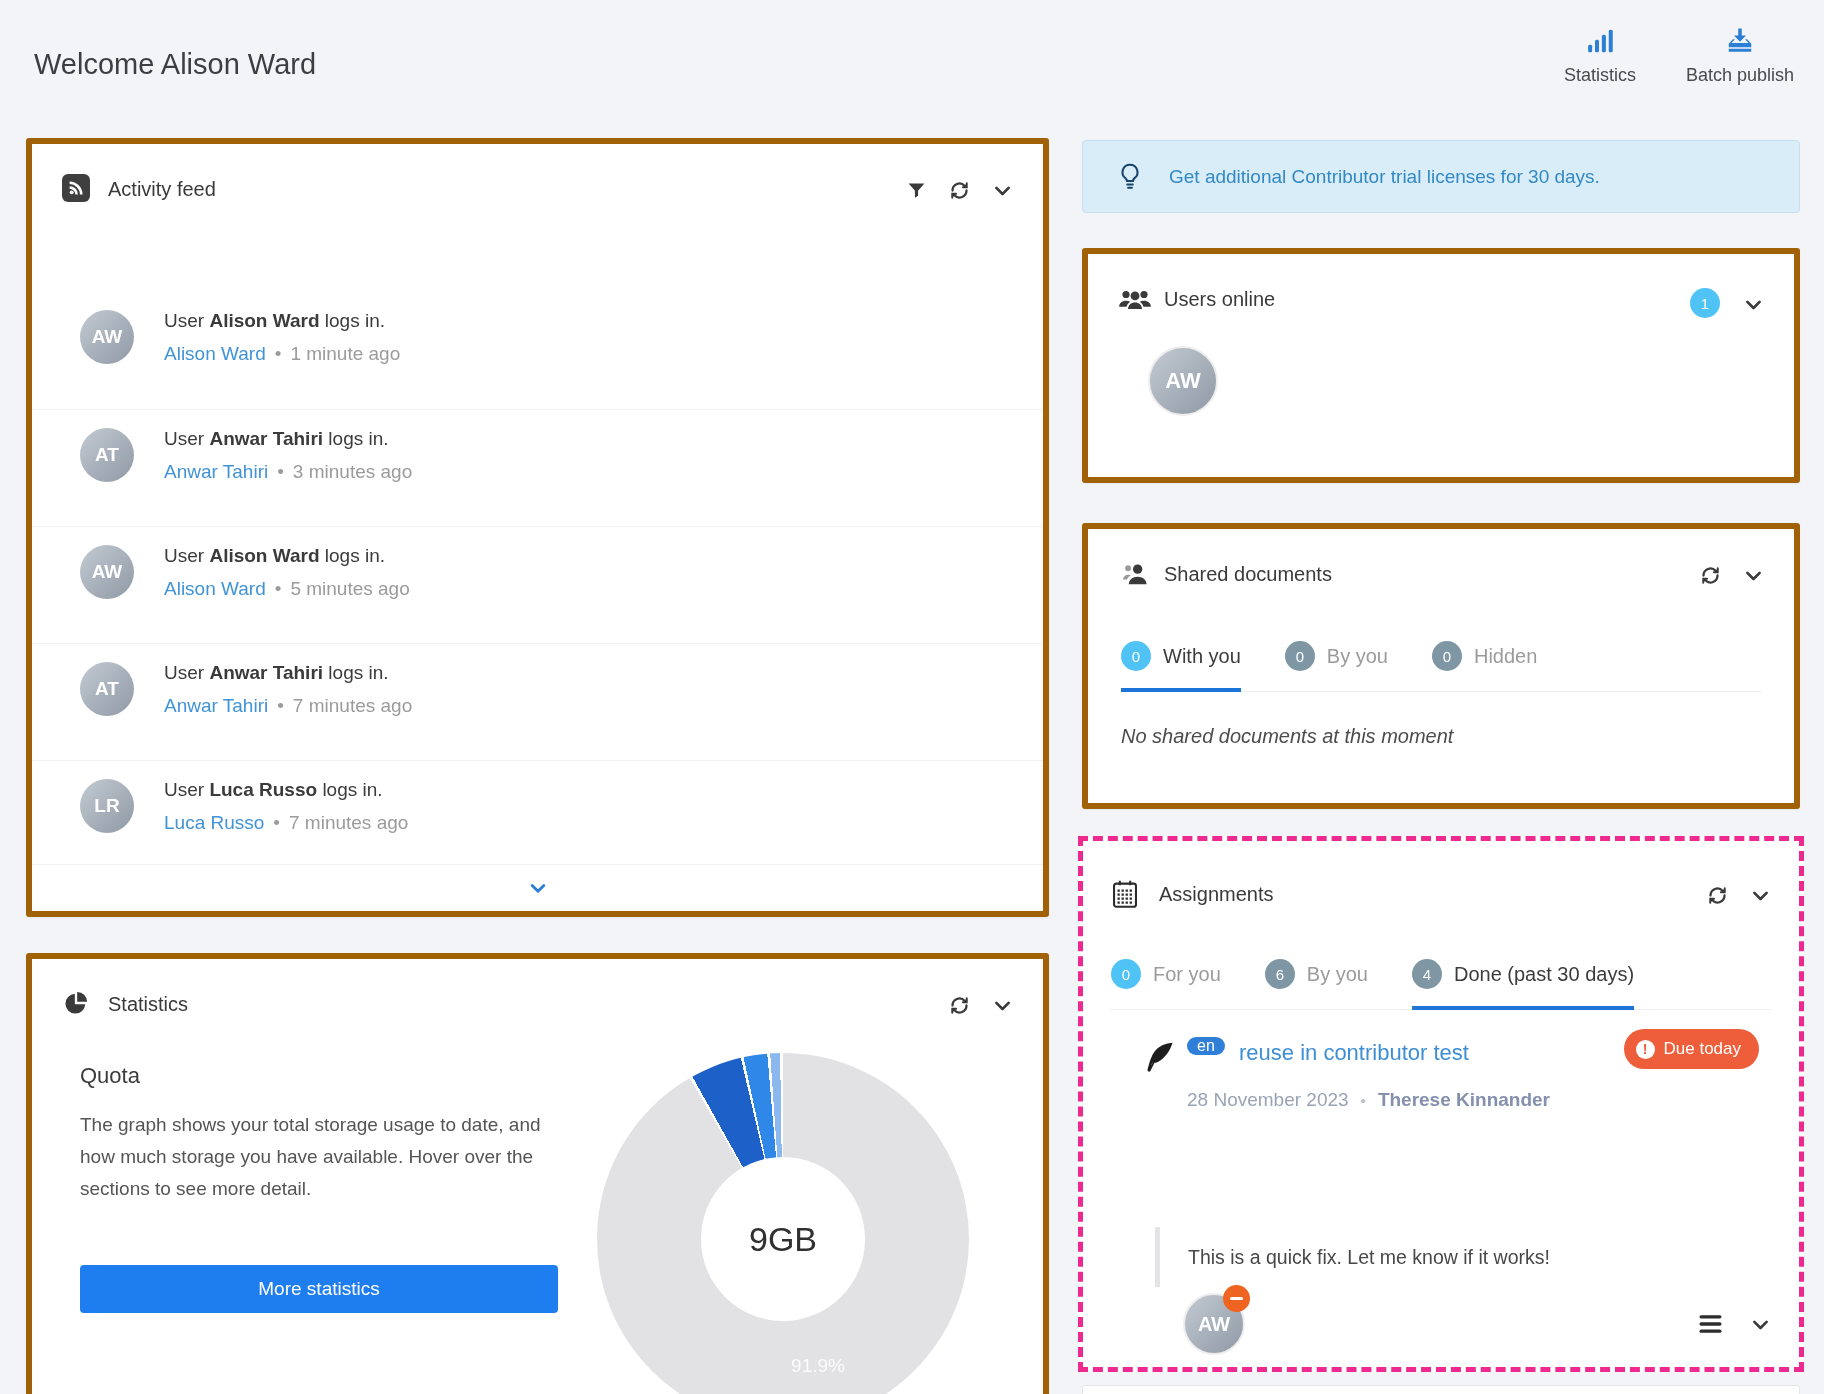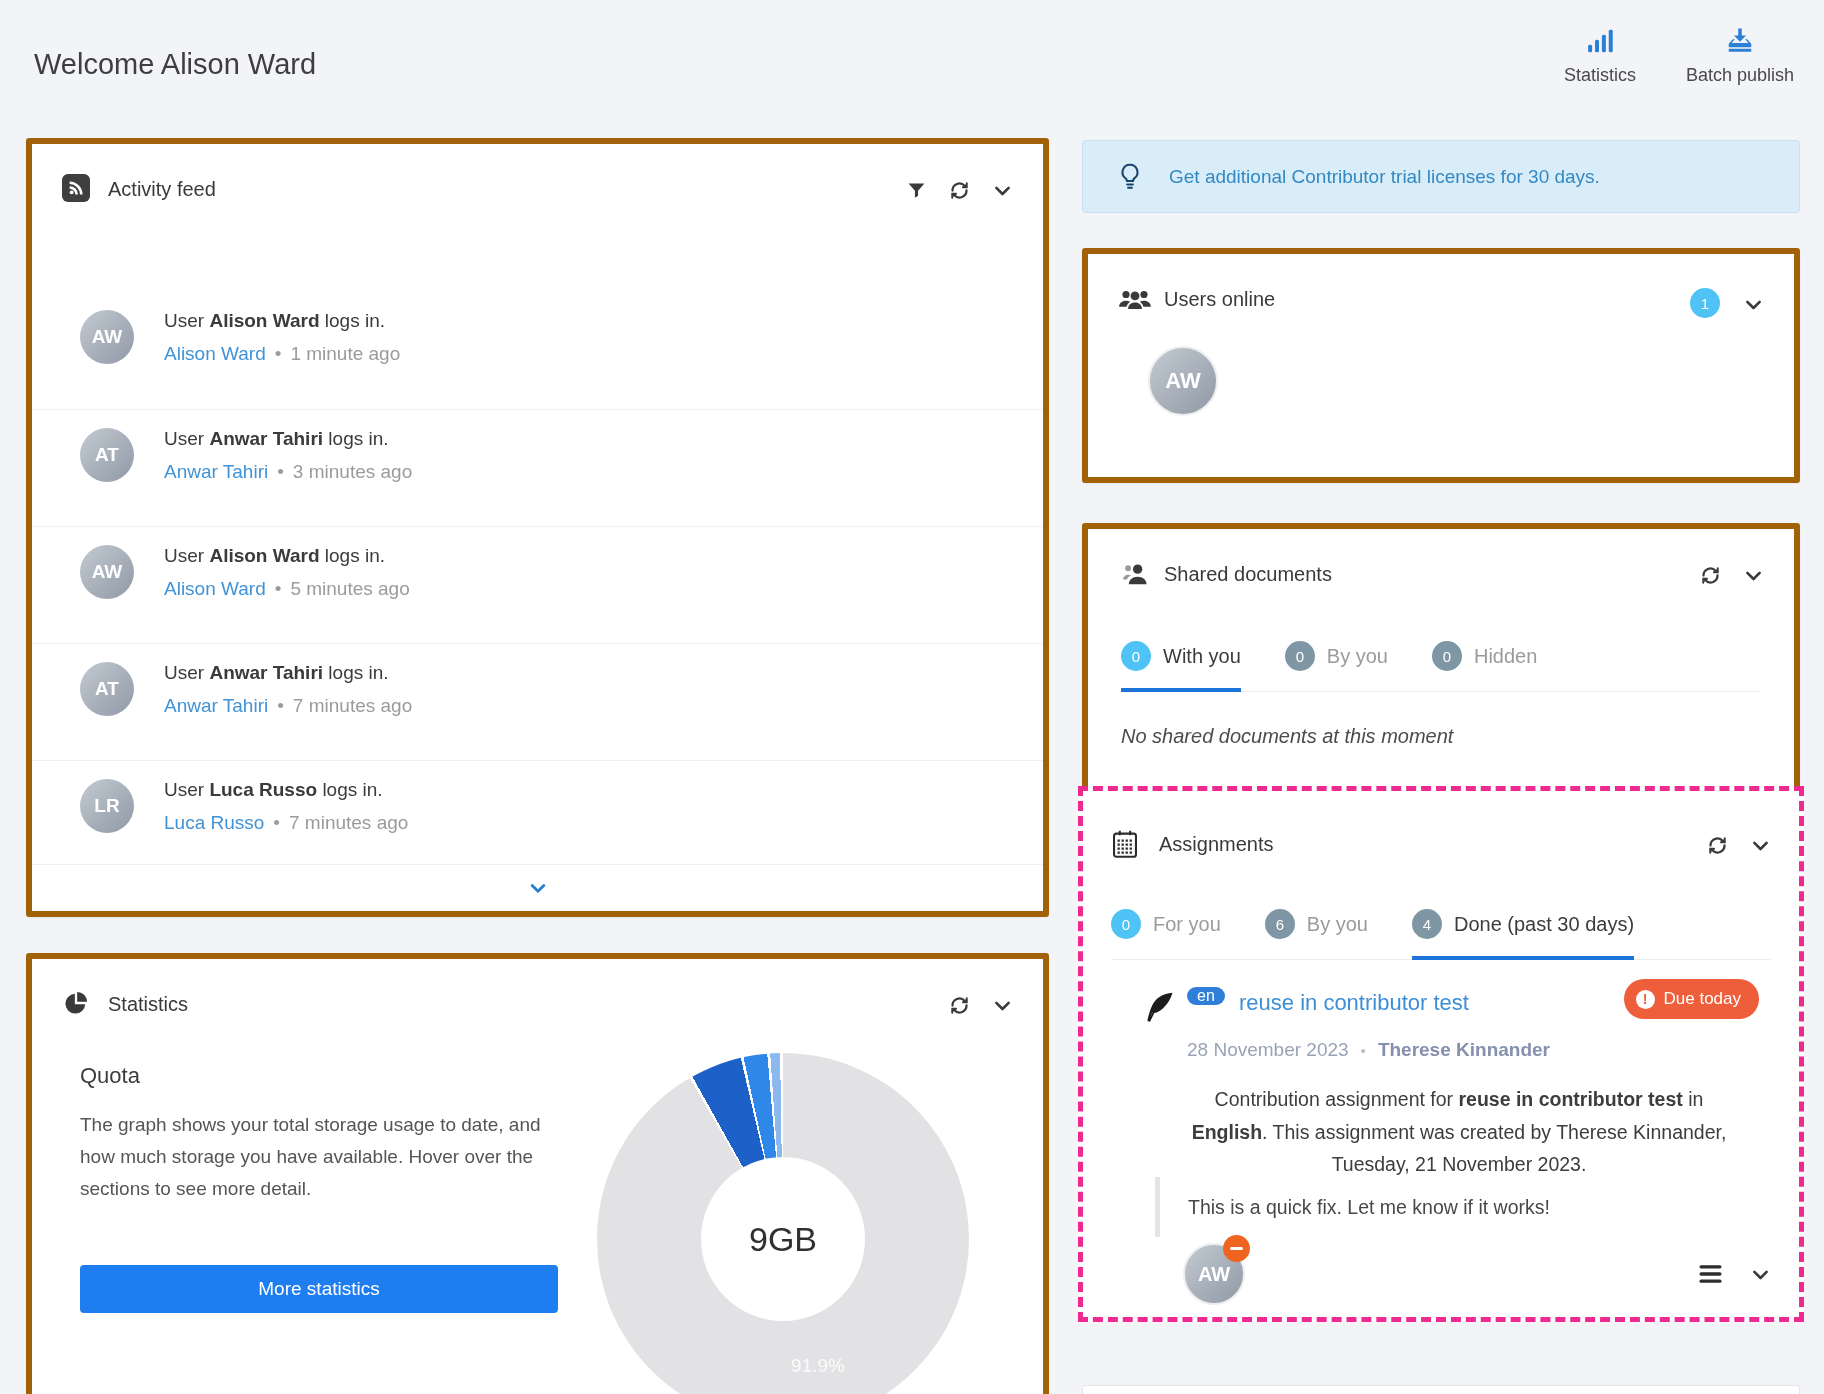--- a/index.html
+++ b/index.html
@@ -61,21 +61,21 @@
   .tab{display:flex;align-items:center;gap:12px;padding-bottom:20px;position:relative;cursor:pointer;}
   .tab-badge{width:30px;height:30px;border-radius:50%;color:#fff;font-size:15px;display:flex;align-items:center;justify-content:center;flex:0 0 auto;}
   .tab-badge.blue{background:#4fc3f6;}
   .tab-badge.gray{background:#7f96a4;}
   .tab-label{font-size:20px;color:#9b9b9b;white-space:nowrap;}
   .tab.active .tab-label{color:#3c3c3c;}
   .tab.active::after{content:"";position:absolute;left:0;right:0;bottom:-1px;height:4px;background:#1d74d8;}
   .empty-text{position:absolute;left:33px;top:196px;font-size:20px;font-style:italic;color:#4c4c4c;}
 
   
-  .assign-wrap{position:absolute;left:1078px;top:786px;width:726px;height:536px;border:5px dashed #ee2a90;box-sizing:border-box;background:#fff;text-align:center;}
+  .assign-wrap{position:absolute;left:1078px;top:836px;width:726px;height:536px;border:5px dashed #ee2a90;box-sizing:border-box;background:#fff;}
   .assign-inner{position:absolute;inset:0;background:#fff;}
   .assign-inner .card-header .hdr-icon{left:28px;top:38px;}
   .assign-inner .hdr-title{left:76px;top:42px;}
   .assign-inner .hdr-icons{right:28px;top:44px;}
   .assign-inner .tabs{top:118px;left:28px;right:28px;}
   .quill{position:absolute;left:58px;top:198px;}
   .lang-badge{position:absolute;left:104px;top:196px;width:38px;height:18px;background:#2f7fd9;border-radius:12px;color:#fff;font-size:16px;display:flex;align-items:center;justify-content:center;}
   .assign-title{position:absolute;left:156px;top:199px;font-size:22px;color:#3e8ed6;text-decoration:none;cursor:pointer;}
   .due-badge{position:absolute;right:40px;top:188px;height:40px;background:#ef5e3b;border-radius:20px;display:flex;align-items:center;gap:9px;padding:0 18px 0 12px;box-sizing:border-box;}
   .due-excl{width:19px;height:19px;border-radius:50%;background:#fff;color:#ef5e3b;font-size:14px;font-weight:700;display:flex;align-items:center;justify-content:center;}
@@ -364,23 +364,20 @@
         <span class="due-excl">!</span>
         <span class="due-text">Due today</span>
       </div>
 
       <div class="assign-meta">
         <span class="meta-date">28 November 2023</span>
         <span class="meta-dot">•</span>
         <a class="meta-author">Therese Kinnander</a>
       </div>
 
-      <div class="assign-desc">
-        <span>Contribution assignment for </span><b>reuse in contributor test</b><span> in </span><b>English</b><span>. This assignment was created by Therese Kinnander, Tuesday, 21 November 2023.</span>
-      </div>
 
       <div class="assign-quote">
         <span>This is a quick fix. Let me know if it works!</span>
       </div>
 
       <div class="assign-avatar">
           <span>AW</span>
         </div>
       <span class="minus-badge">
           <i></i>

